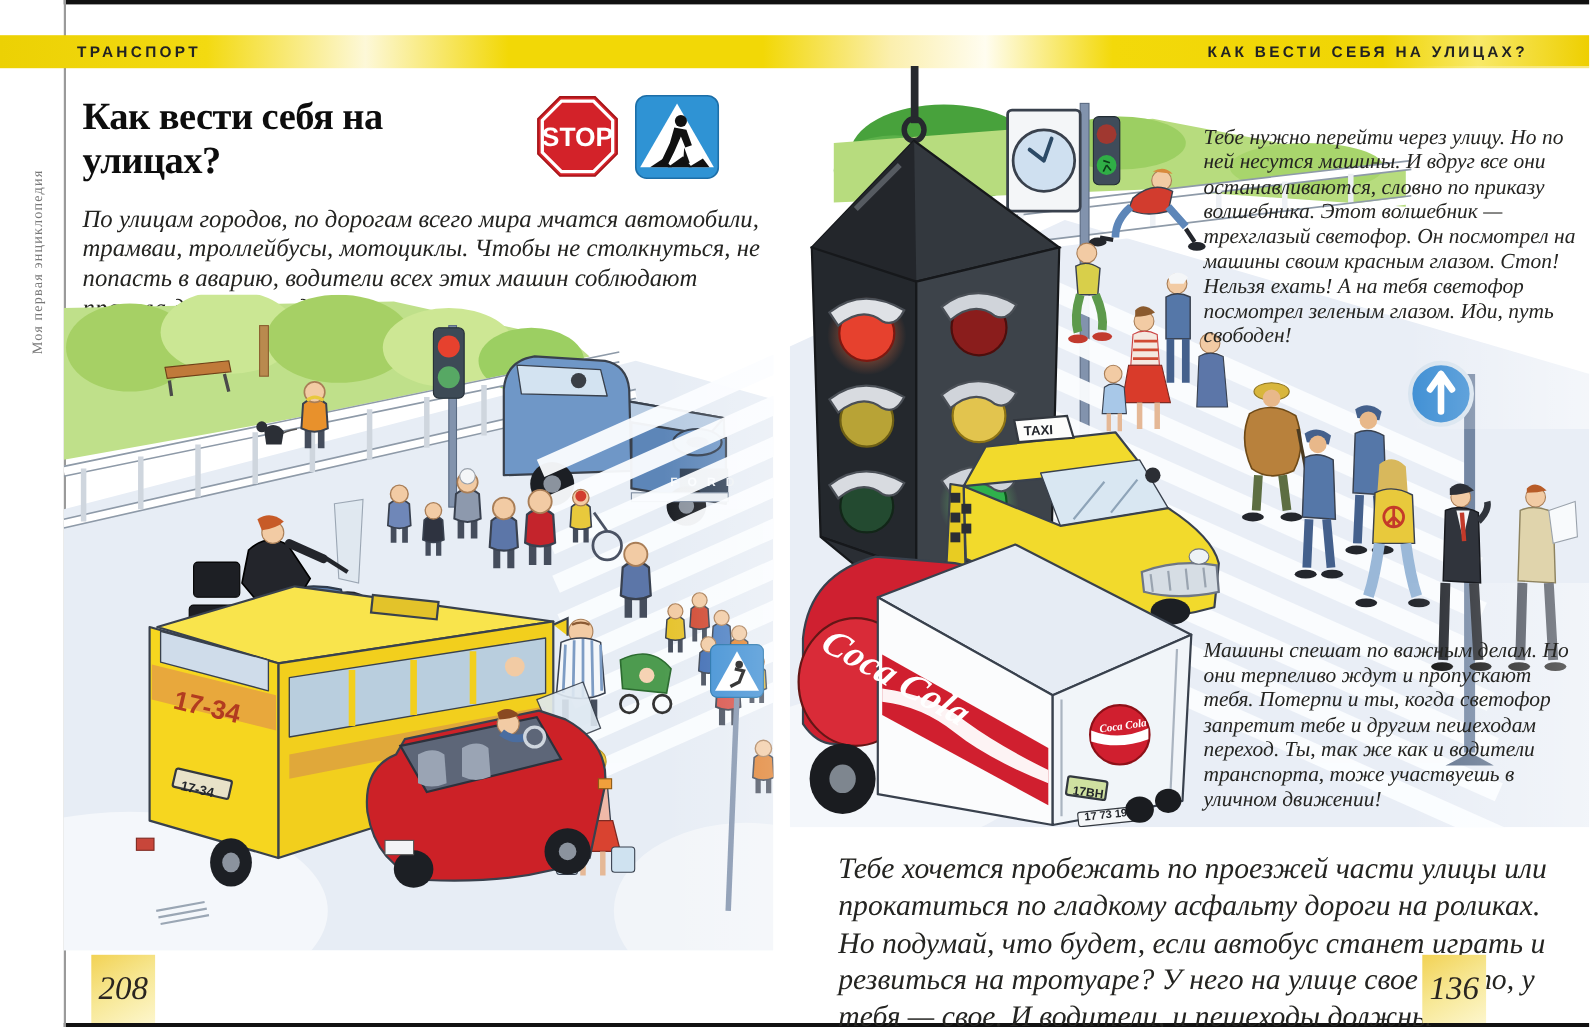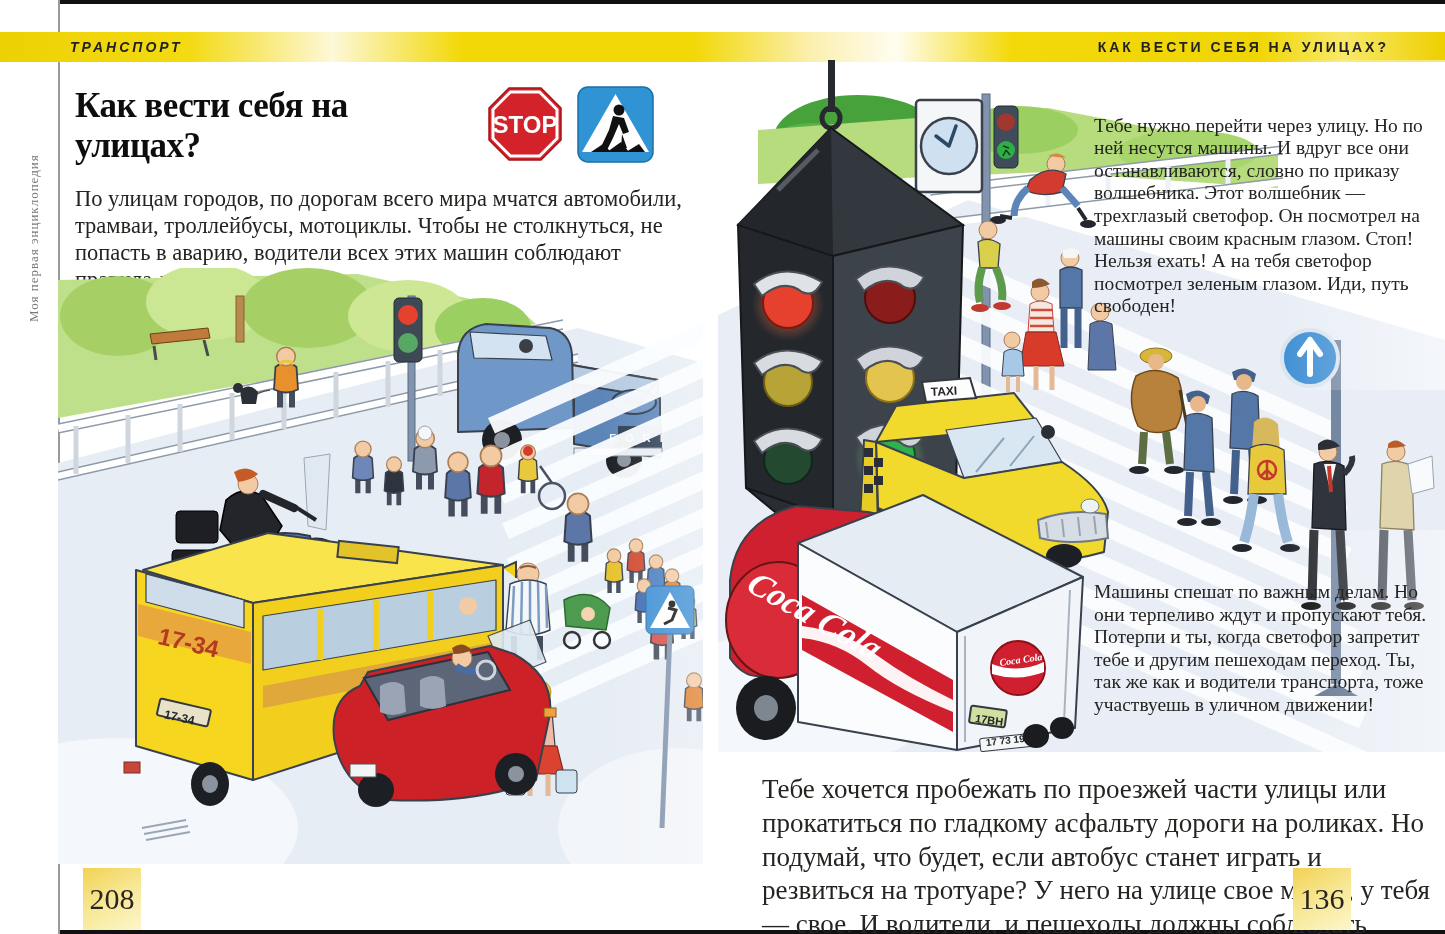--- a/index.html
+++ b/index.html
@@ -6,35 +6,35 @@
   .stage{position:relative;width:1445px;height:934px;background:#fff;overflow:hidden;
          font-family:"Liberation Serif",serif;color:#1c1c1a;}
   .topline,.botline{position:absolute;left:58px;right:0;height:4px;background:#111;}
   .topline{top:0;} .botline{bottom:0;}
   .vline{position:absolute;left:58px;top:0;bottom:0;width:2px;background:#9a9a9a;}
   .band{position:absolute;left:0;top:32px;width:100%;height:30px;
         background:linear-gradient(90deg,#ecd104 0%,#f3da11 13%,#fdf8d8 23%,#f2d806 32%,
           #f2d806 48%,#fbefad 56%,#fffdf0 62%,#f3d90a 70%,#f0d504 87%,#f8e968 93%,#eecf00 100%);}
   .band span{position:absolute;top:7px;font-family:"Liberation Sans",sans-serif;
         font-size:14px;font-weight:bold;letter-spacing:3px;color:#222;}
-  .band .lft{left:70px;font-style:italic;} .band .rgt{right:56px;}
+  .band .lft{left:70px;} .band .rgt{right:56px;}
   .sideword{position:absolute;left:26px;top:92px;height:230px;
         writing-mode:vertical-rl;transform:rotate(180deg);
         font-family:"Liberation Serif",serif;font-size:13px;color:#787878;letter-spacing:1px;}
   .titlerow{position:absolute;left:75px;top:86px;display:flex;align-items:flex-start;gap:14px;}
   h1.title{margin:0;font-size:35px;font-weight:bold;letter-spacing:-.5px;color:#0d0d0d;width:398px;}
-  .para{position:absolute;color:#242421;}
+  .para{position:absolute;color:#242421;font-style:italic;}
   .intro{left:75px;top:162px;width:618px;font-size:22.5px;line-height:1.2;}
   .coltop{left:1094px;top:95px;width:342px;font-size:19.5px;line-height:1.16;}
   .colmid{left:1094px;top:557px;width:342px;font-size:19.5px;line-height:1.16;margin-top:24px;}
   .colbot{left:762px;top:746px;width:672px;font-size:27px;line-height:1.25;}
   .pagenum{position:absolute;top:868px;width:58px;height:62px;
         background:linear-gradient(150deg,#f2d254,#f7e896 50%,#fdf6cc 100%);
         display:flex;align-items:center;justify-content:center;
-        font-size:30px;color:#2a2520;}
+        font-size:30px;color:#2a2520;font-style:italic;}
   .pn208{left:83px;} .pn209{left:1293px;}
   svg .ol{stroke:#39414d;stroke-width:2;stroke-linejoin:round;}
   svg .ol1{stroke:#39414d;stroke-width:1.2;stroke-linejoin:round;}
   svg text{font-family:"Liberation Sans",sans-serif;}
   svg .script{font-family:"Liberation Serif",serif;font-style:italic;font-weight:bold;}
 </style>
 </head>
 <body>
 
 <div class="stage">

